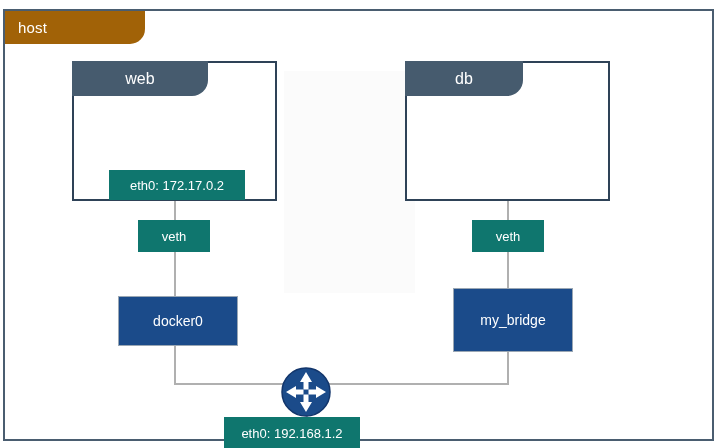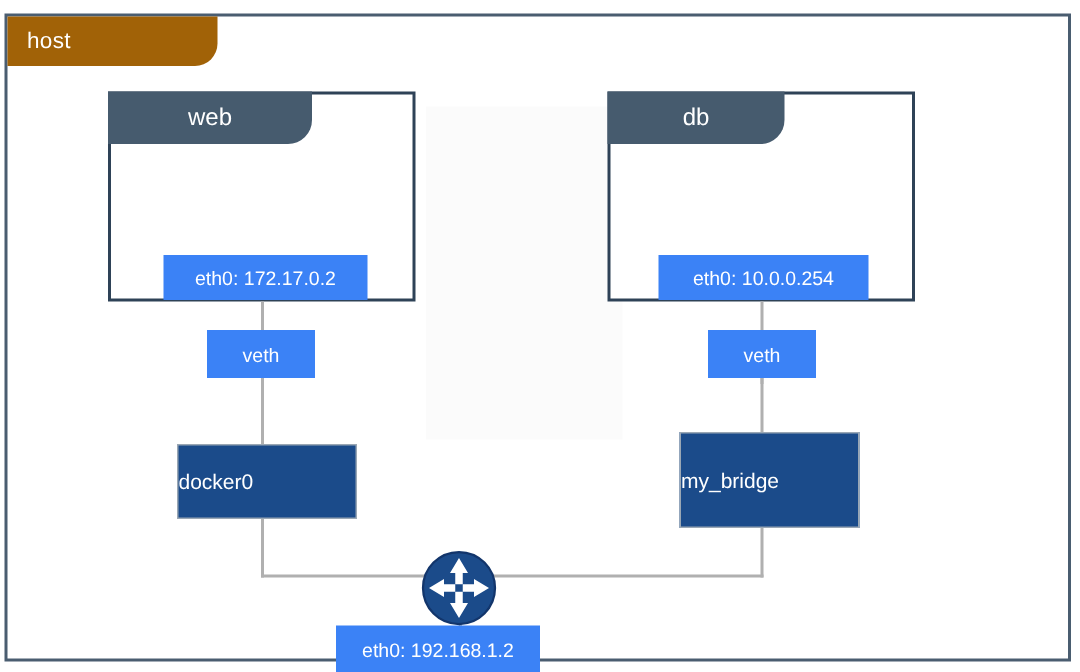--- a/index.html
+++ b/index.html
@@ -76,40 +76,41 @@
     font-size: 16px;
     display: flex;
     align-items: center;
     justify-content: center;
     box-sizing: border-box;
   }
 
   
   .chip {
     position: absolute;
-    background: #3b82f6;
+    background: #0f766e;
     color: #ffffff;
     font-size: 13px;
     display: flex;
     align-items: center;
     justify-content: center;
     box-sizing: border-box;
     z-index: 6;
     text-align: center;
   }
 
   
   .bridge {
     position: absolute;
     background: #1b4b8a;
     border: 1px solid #9aa7b4;
     color: #ffffff;
     font-size: 14px;
     display: flex;
     align-items: center;
+    justify-content: center;
     box-sizing: border-box;
     z-index: 5;
   }
 
   
   .line-v {
     position: absolute;
     width: 2px;
     background: #b0b0b0;
     z-index: 1;
@@ -165,23 +166,20 @@
     </div>
     <div class="chip" style="left:104px; top:159px; width:136px; height:30px;">
       <span>eth0: 172.17.0.2</span>
     </div>
 
     <div class="container-box" style="left:400px; top:50px; width:205px; height:140px;padding-left:35px;">
       <div class="container-tab" style="width:118px;">
         <span>db</span>
       </div>
     </div>
-    <div class="chip" style="left:434px; top:159px; width:140px; height:30px;">
-      <span>eth0: 10.0.0.254</span>
-    </div>
 
     <div class="chip" style="left:133px; top:209px; width:72px; height:32px;">
       <span>veth</span>
     </div>
 
     <div class="chip" style="left:467px; top:209px; width:72px; height:32px;">
       <span>veth</span>
     </div>
 
     <div class="bridge" style="left:113px; top:285px; width:120px; height:50px;">

